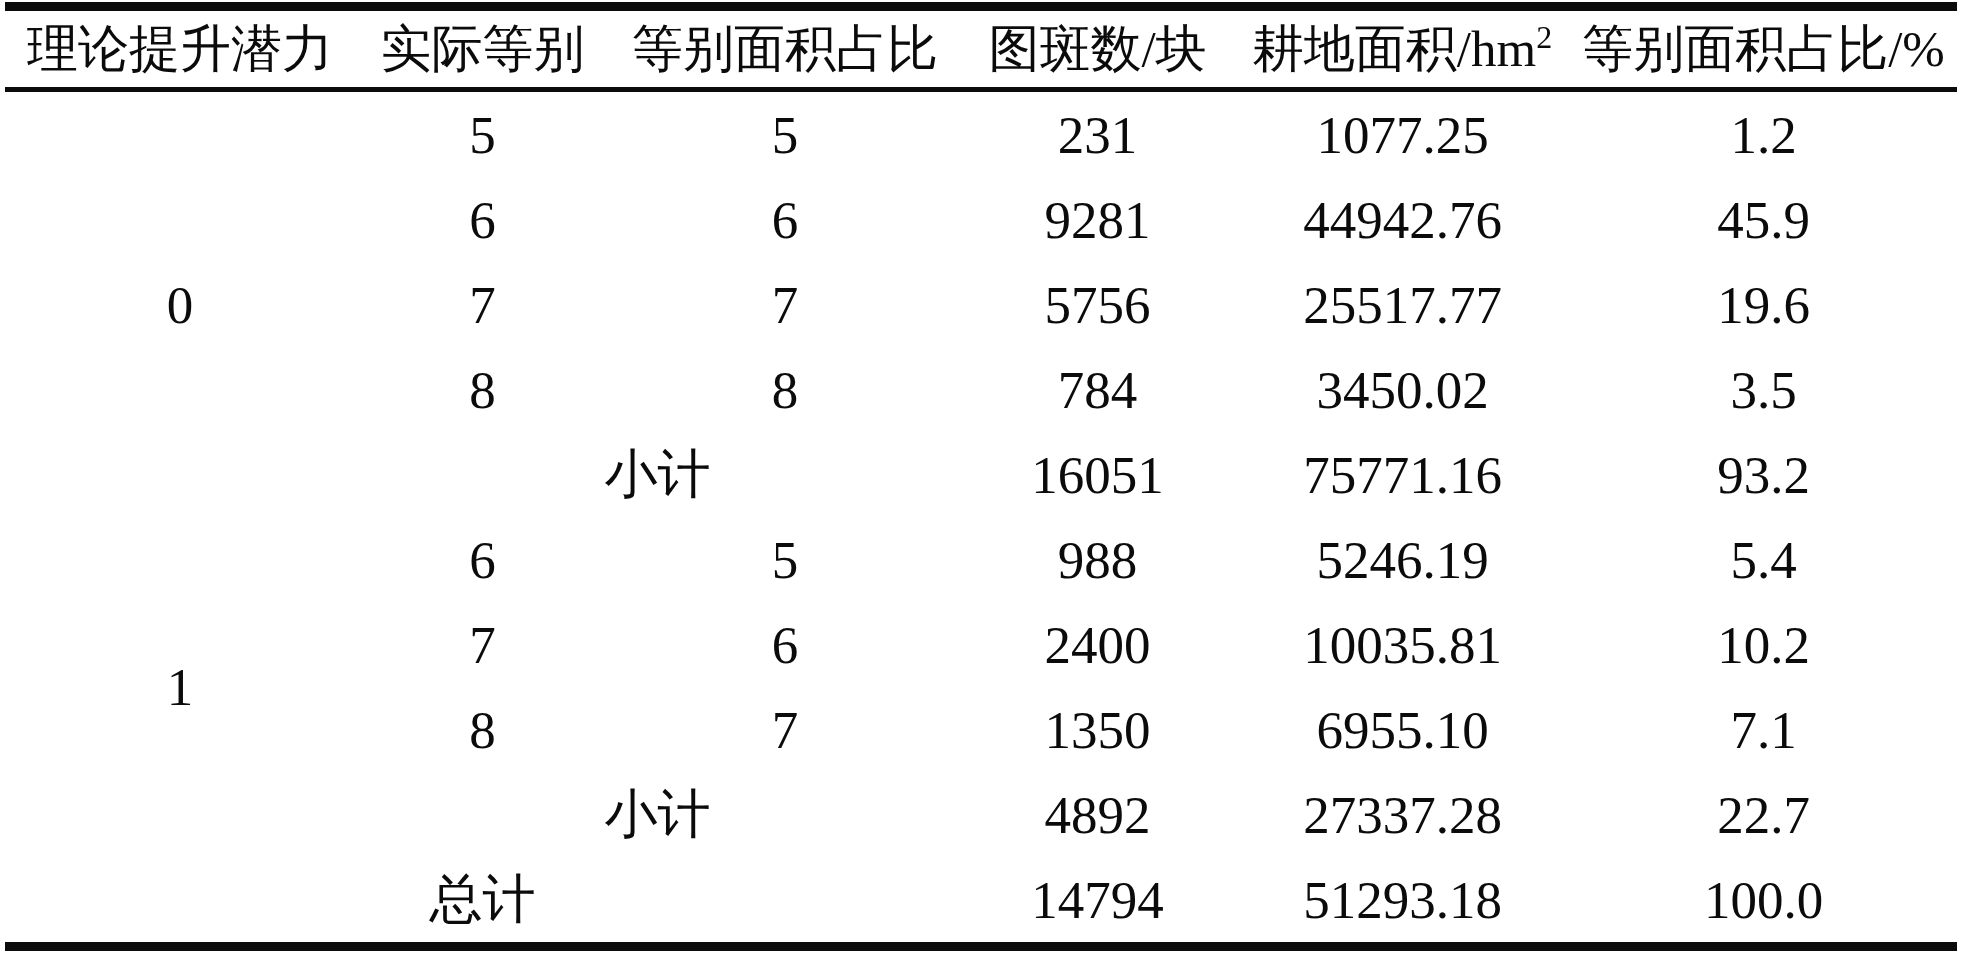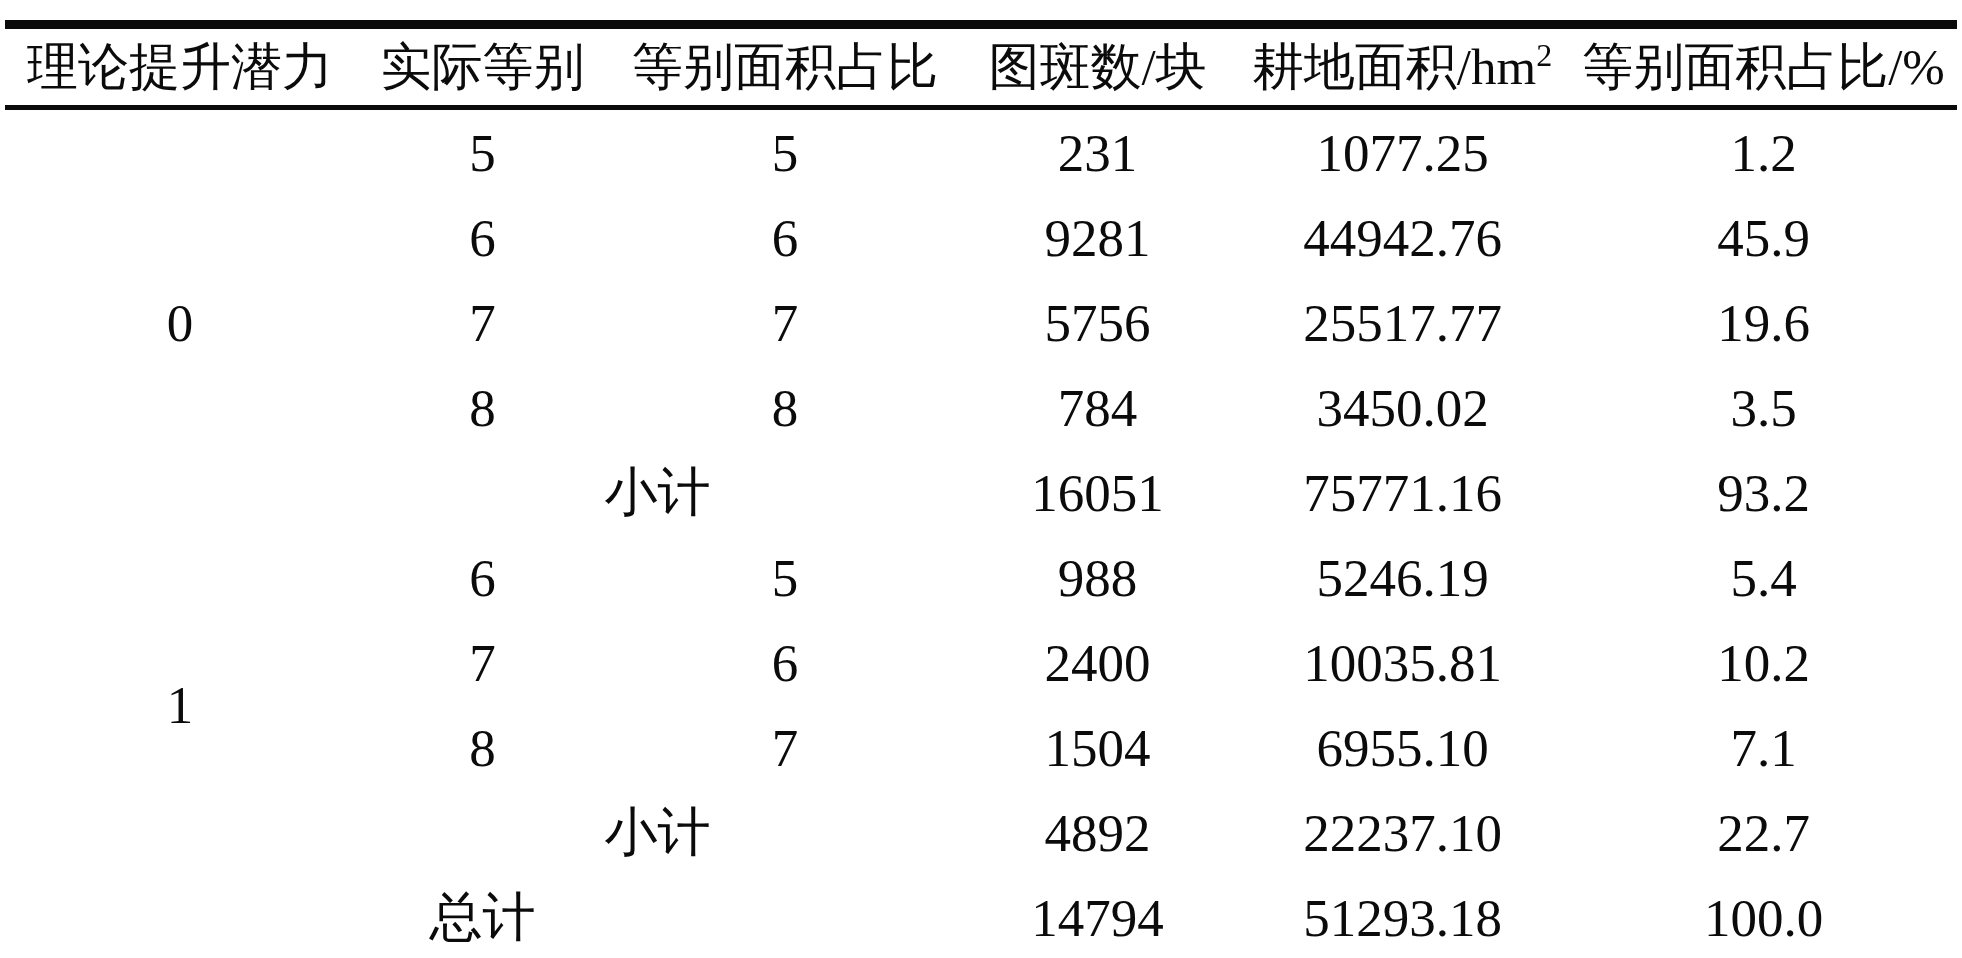--- a/index.html
+++ b/index.html
@@ -12,21 +12,21 @@
     height: 958px;
     overflow: hidden;
     font-family: "Liberation Serif", "DejaVu Serif", serif;
     color: #0b0b0b;
   }
   .paper {
     width: 1962px;
     height: 958px;
     background: #ffffff;
     box-sizing: border-box;
-    padding-top: 20px;
+    padding-top: 2px;
   }
   table.data-table {
     width: 1952px;
     margin-left: 5px;
     border-collapse: collapse;
     table-layout: fixed;
     border-top: 9px solid #0b0b0b;
     border-bottom: 9px solid #0b0b0b;
   }
   col.c1 { width: 350px; }
@@ -129,28 +129,28 @@
       <tr>
         <td>7</td>
         <td>6</td>
         <td>2400</td>
         <td>10035.81</td>
         <td>10.2</td>
       </tr>
       <tr>
         <td>8</td>
         <td>7</td>
-        <td>1504</td>
+        <td>1350</td>
         <td>6955.10</td>
         <td>7.1</td>
       </tr>
       <tr>
         <td colspan="2">小计</td>
         <td>4892</td>
-        <td>22237.10</td>
+        <td>27337.28</td>
         <td>22.7</td>
       </tr>
       <tr>
         <td colspan="3">总计</td>
         <td>14794</td>
         <td>51293.18</td>
         <td>100.0</td>
       </tr>
     </tbody>
   </table>

